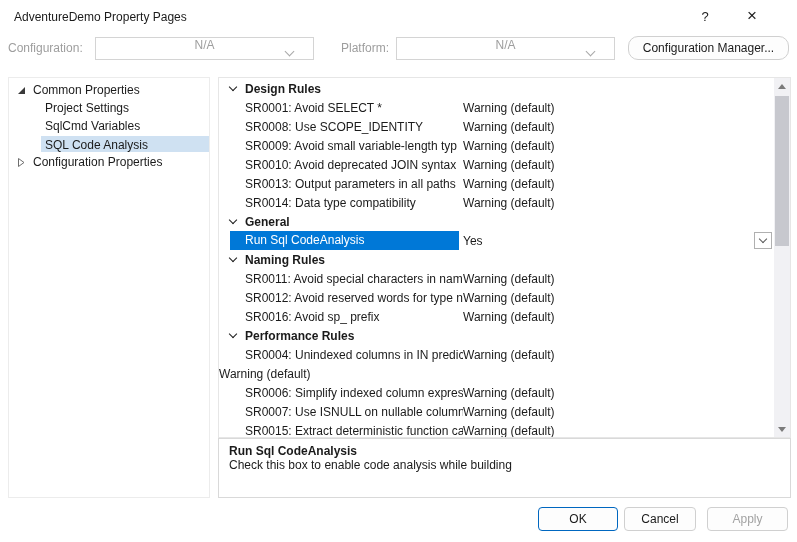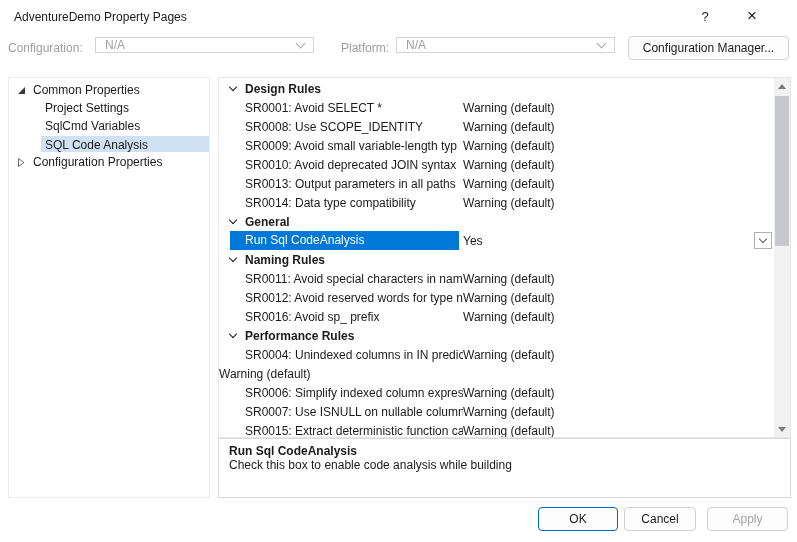--- a/index.html
+++ b/index.html
@@ -10,27 +10,27 @@
   .titlebar { position:absolute; left:0; top:0; width:797px; height:33px; background:#fff; }
   .win-title { position:absolute; left:14px; top:10px; white-space:nowrap; }
   .tb-btn { position:absolute; top:0; width:34px; height:32px; display:flex; align-items:center; justify-content:center; cursor:default; }
   .tb-help { left:688px; font-size:13px; }
   .tb-close { left:735px; font-size:17px; }
 
   
   .cfg-label { position:absolute; color:#9e9e9e; top:41px; white-space:nowrap; }
   .lbl-configuration { left:8px; }
   .lbl-platform { left:341px; }
-  .combo { position:absolute; top:37px; height:16px; border:1px solid #d4d4d4; background:#fff; color:#9e9e9e; display:flex; align-items:center; padding:0 9px; }
+  .combo { position:absolute; top:37px; height:23px; border:1px solid #d4d4d4; background:#fff; color:#9e9e9e; display:flex; align-items:center; padding:0 20px;flex-direction:column; }
   .combo-configuration { left:95px; width:219px; }
   .combo-platform { left:396px; width:219px; }
   .chevron { width:7px; height:7px; border-right:1.3px solid #a8a8a8; border-bottom:1.3px solid #a8a8a8; transform:rotate(45deg); }
   .combo .chevron { margin-left:auto; margin-top:-4px; }
   .btn { border:1px solid #d0d0d0; border-radius:4px; background:#fdfdfd; font-family:inherit; font-size:12px; color:#1b1b1b; }
-  .btn-mgr { position:absolute; left:628px; top:36px; width:161px; height:24px; }
+  .btn-mgr { position:absolute; left:628px; top:36px; width:161px; height:24px;border-radius:10px; }
 
   
   .tree { position:absolute; left:8px; top:77px; width:202px; height:421px; border:1px solid #ececec; background:#fff; padding-top:3px; }
   .titem { height:18px; display:flex; align-items:center; cursor:default; }
   .titem .tglyph { width:12px; margin-left:6px; display:flex; align-items:center; justify-content:center; flex:none; }
   .titem .tlabel { margin-left:2px; padding:0 4px; white-space:nowrap; line-height:18px; }
   .titem.child { padding-left:30px; }
   .titem.selected .tlabel { background:#cfe1f2; flex:1; height:16px; }
   .tri-exp { width:0; height:0; border-bottom:7px solid #3a3a3a; border-left:7px solid transparent; }
 

